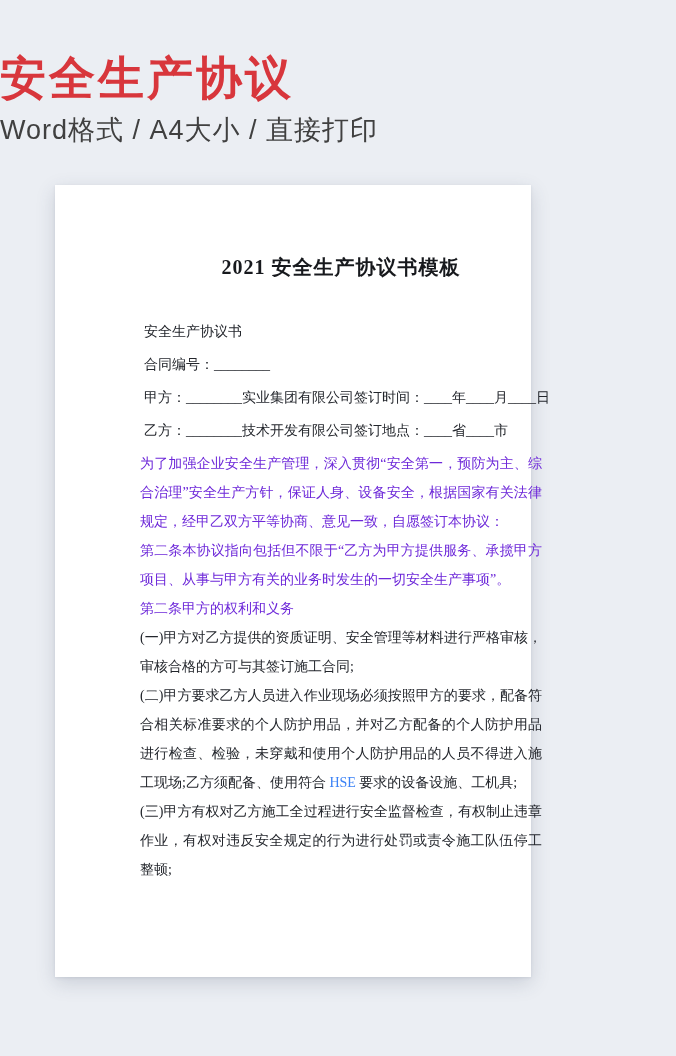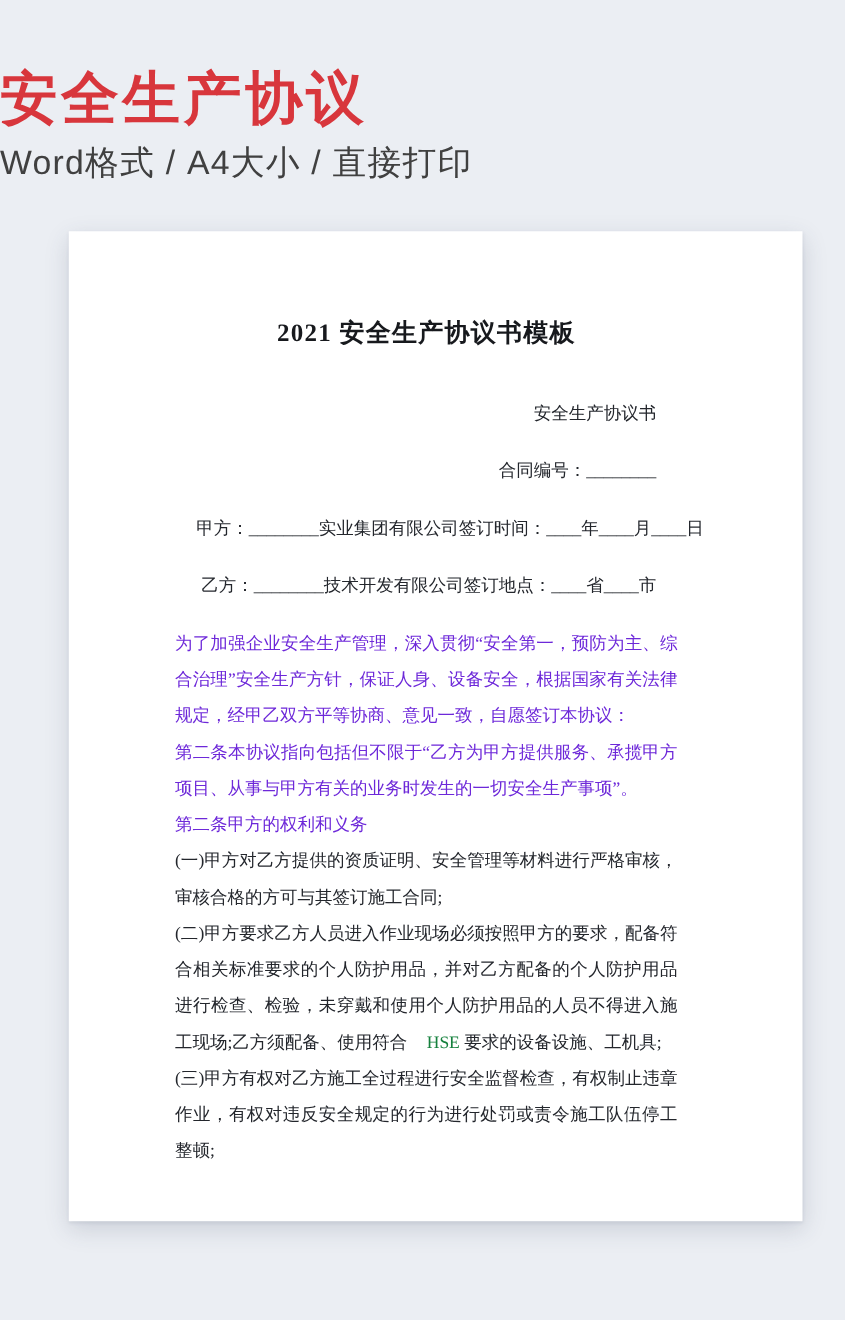--- a/index.html
+++ b/index.html
@@ -21,42 +21,42 @@
   }
   .banner-sub{
     margin-top:10px;
     font-size:27px;line-height:32px;
     color:#404040;letter-spacing:1px;
   }
 
   
   .paper{
     position:absolute;left:55px;top:185px;
-    width:587px;height:792px;
+    width:476px;height:792px;
     background:#ffffff;
     box-shadow:0 6px 18px rgba(55,65,95,0.18),0 1px 3px rgba(55,65,95,0.10);
     box-sizing:border-box;
     padding:70px 80px 0 85px;
   }
   .doc{
     width:402px;
     font-family:"Liberation Serif","DejaVu Serif",serif;
     font-size:14px;line-height:29px;
     color:#23262c;
   }
   .doc-title{
     text-align:center;font-weight:bold;
     font-size:20px;line-height:24px;
     color:#17191d;letter-spacing:1px;
     margin-bottom:38px;
   }
   .para{margin:0;text-align:justify;}
-  .line{margin:17px;white-space:nowrap;text-align:right;}
+  .line{margin:4px;white-space:nowrap;}
   .tone-blue{color:#6d28d9;}
-  .hse{color:#15803d;margin-left:12px;}
+  .hse{color:#3b82f6;}
 </style>
 </head>
 <body>
 
 <div class="stage">
 
   <div class="banner">
     <div class="banner-title">安全生产协议</div>
     <div class="banner-sub">Word格式 / A4大小 / 直接打印</div>
   </div>

